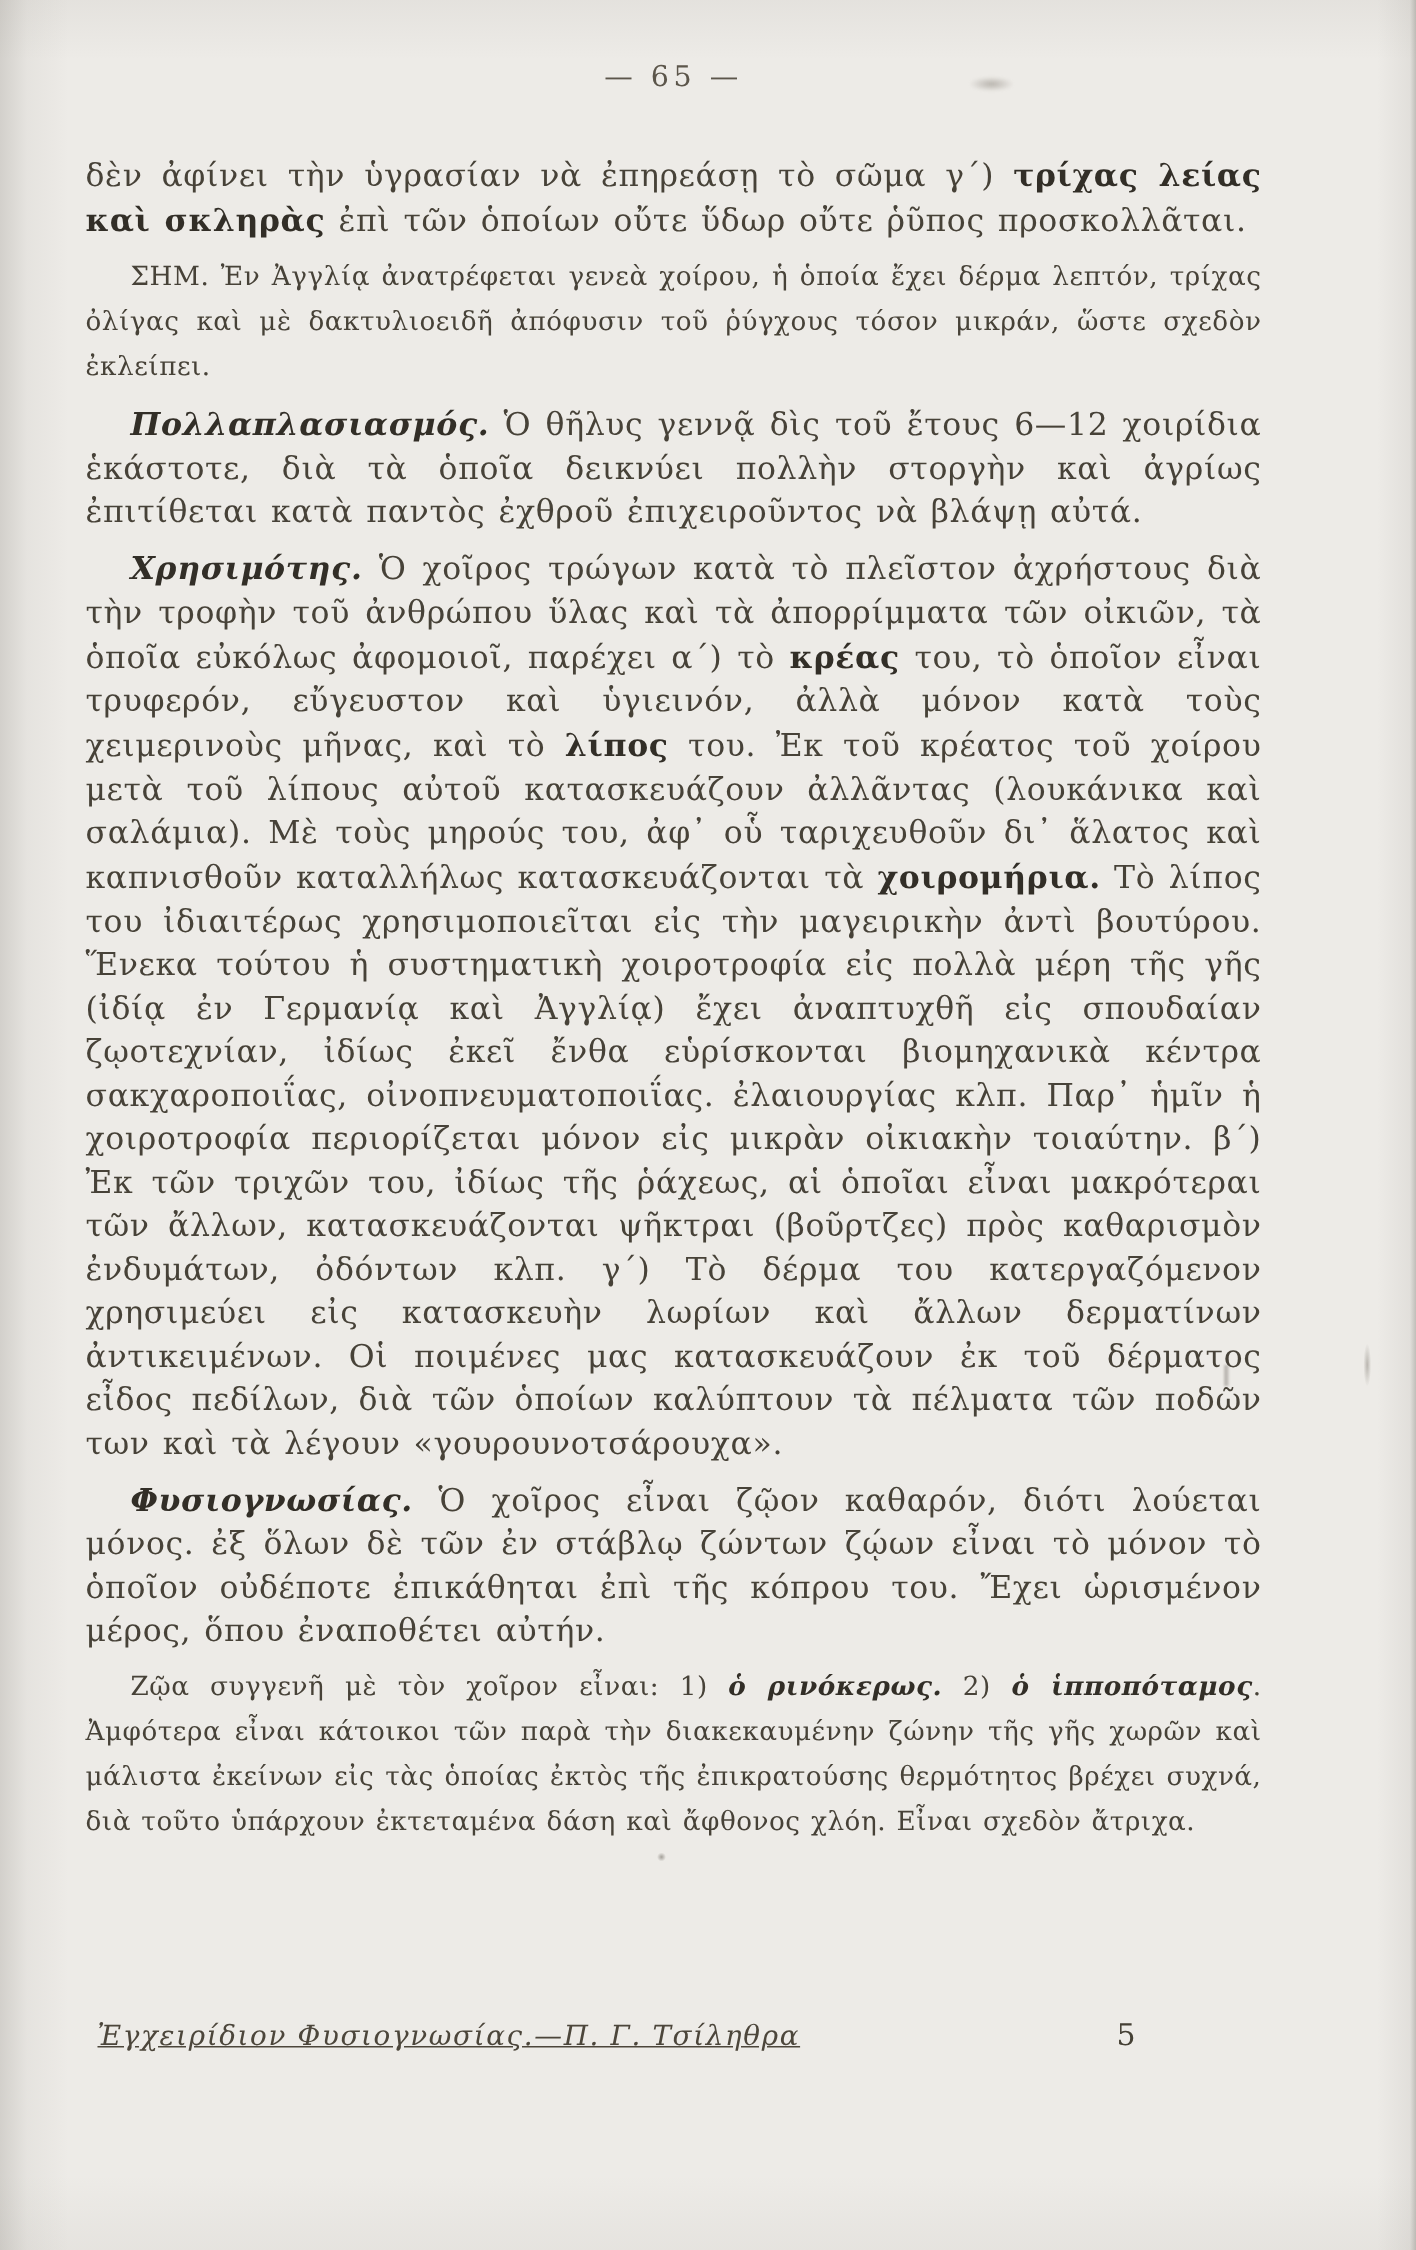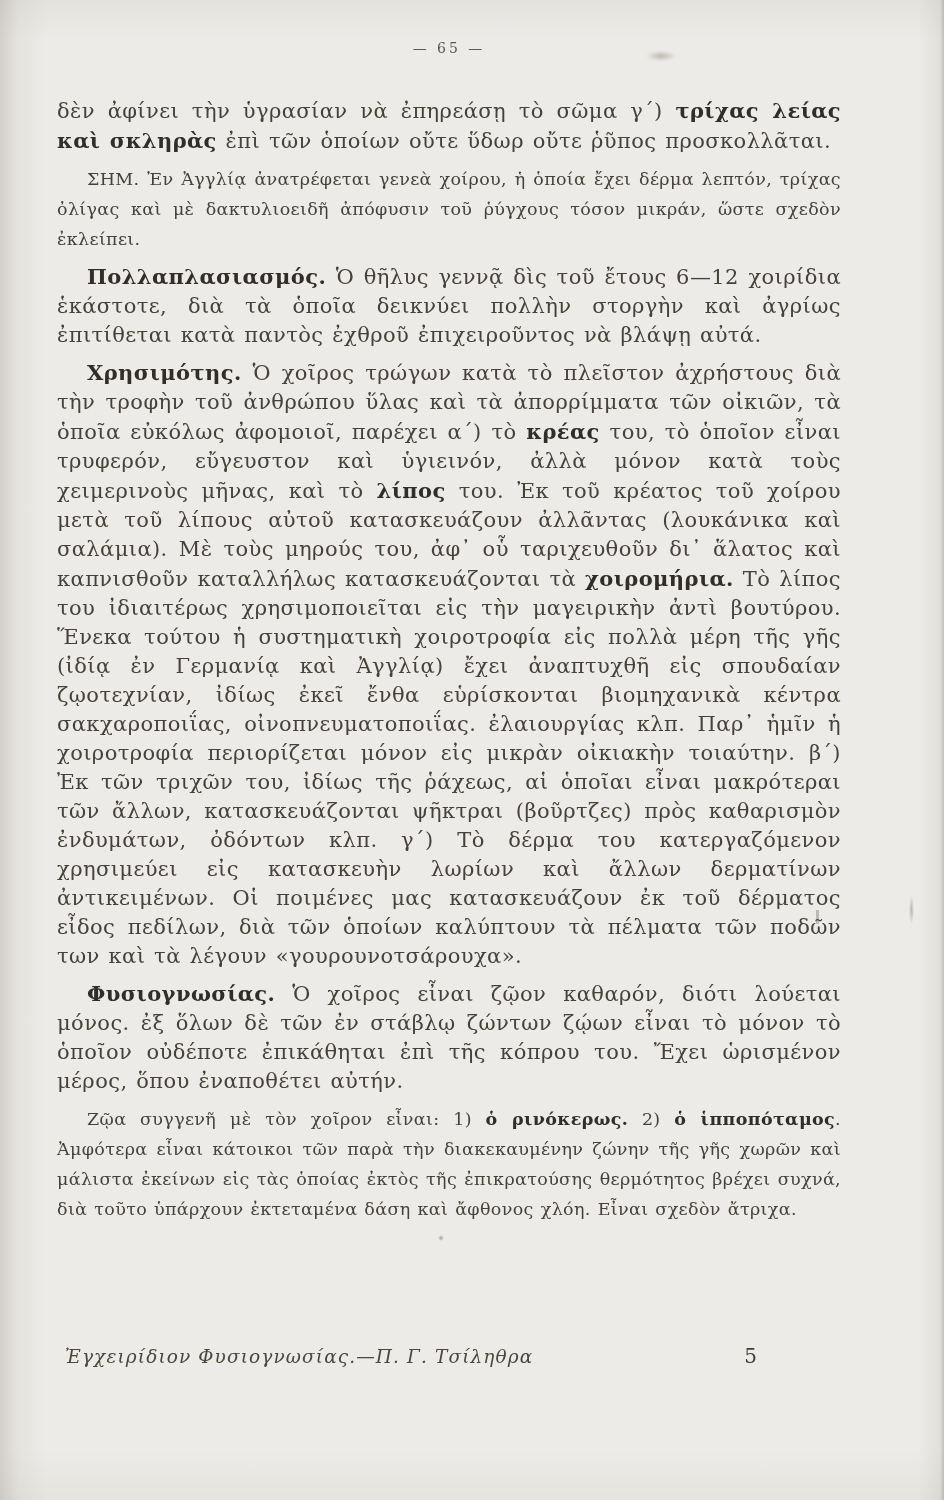--- a/index.html
+++ b/index.html
@@ -19,21 +19,21 @@
     color: #474238;
   }
   .content {
     position: absolute;
     left: 57px;
     top: 40px;
     width: 784px;
   }
   .pageno {
     text-align: center;
-    font-size: 14px;
+    font-size: 19px;
     letter-spacing: 3px;
     color: #5c564b;
     margin: 0 0 40px 0;
   }
   .para {
     margin: 8px 0 0 0;
     text-align: justify;
   }
   .para:first-of-type { margin-top: 0; }
   .body {
@@ -43,35 +43,36 @@
     word-spacing: 0.08em;
   }
   .note {
     font-size: 17.5px;
     line-height: 30px;
     letter-spacing: 0.02em;
     word-spacing: 0.06em;
   }
   .indent { text-indent: 30px; }
   .b { font-weight: bold; color: #322e27; }
-  .i { }
+  .i { font-style: italic; }
   .footer {
     position: absolute;
     left: 65px;
     top: 1344px;
     width: 692px;
     display: flex;
     justify-content: space-between;
     align-items: baseline;
   }
   .footer-left {
     font-style: italic;
     font-size: 18.5px;
     letter-spacing: 0.06em;
     color: #4c463b;
+    text-decoration: underline;
   }
   .footer-page {
     font-size: 20px;
     color: #454035;
   }
   .artifact { position: absolute; pointer-events: none; }
   .a-smudge {
     left: 646px; top: 51px; width: 30px; height: 10px;
     background: radial-gradient(ellipse at center, rgba(120,114,104,0.45), rgba(0,0,0,0) 70%);
     filter: blur(1px);

